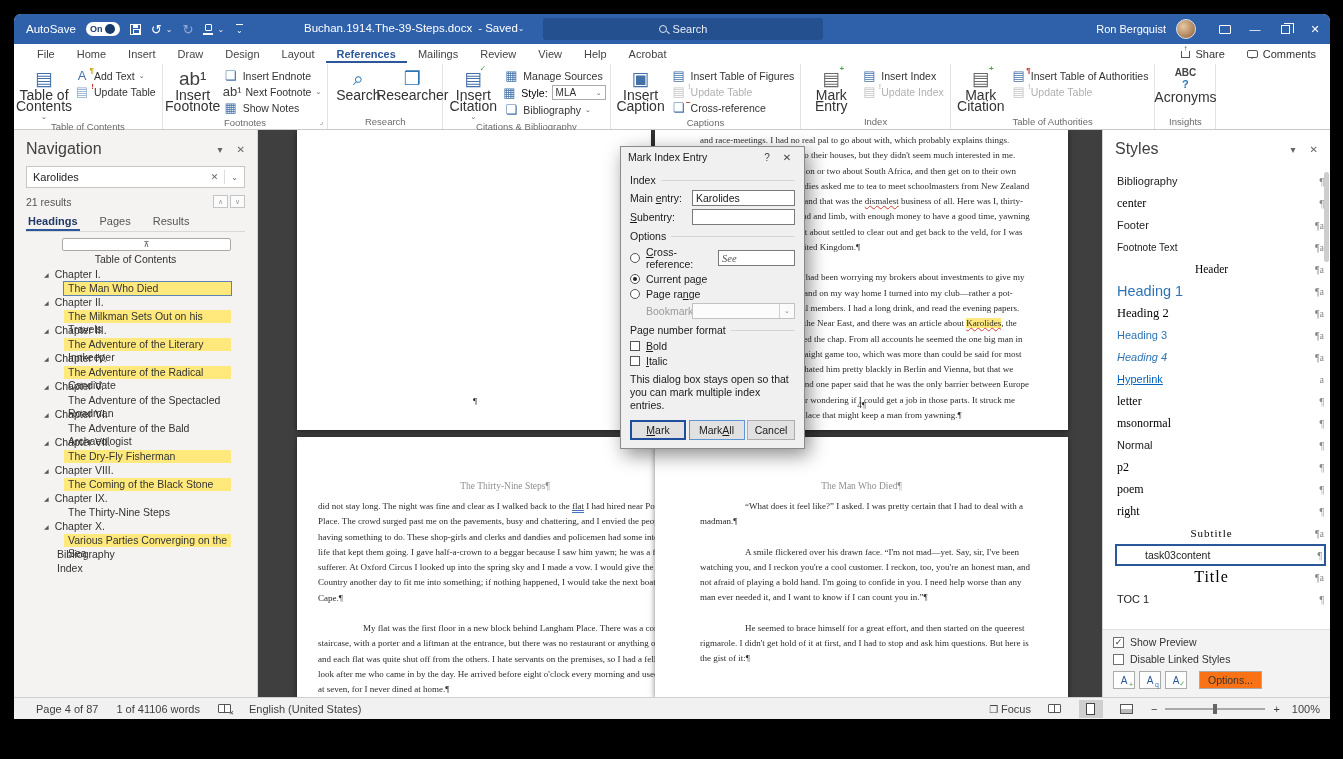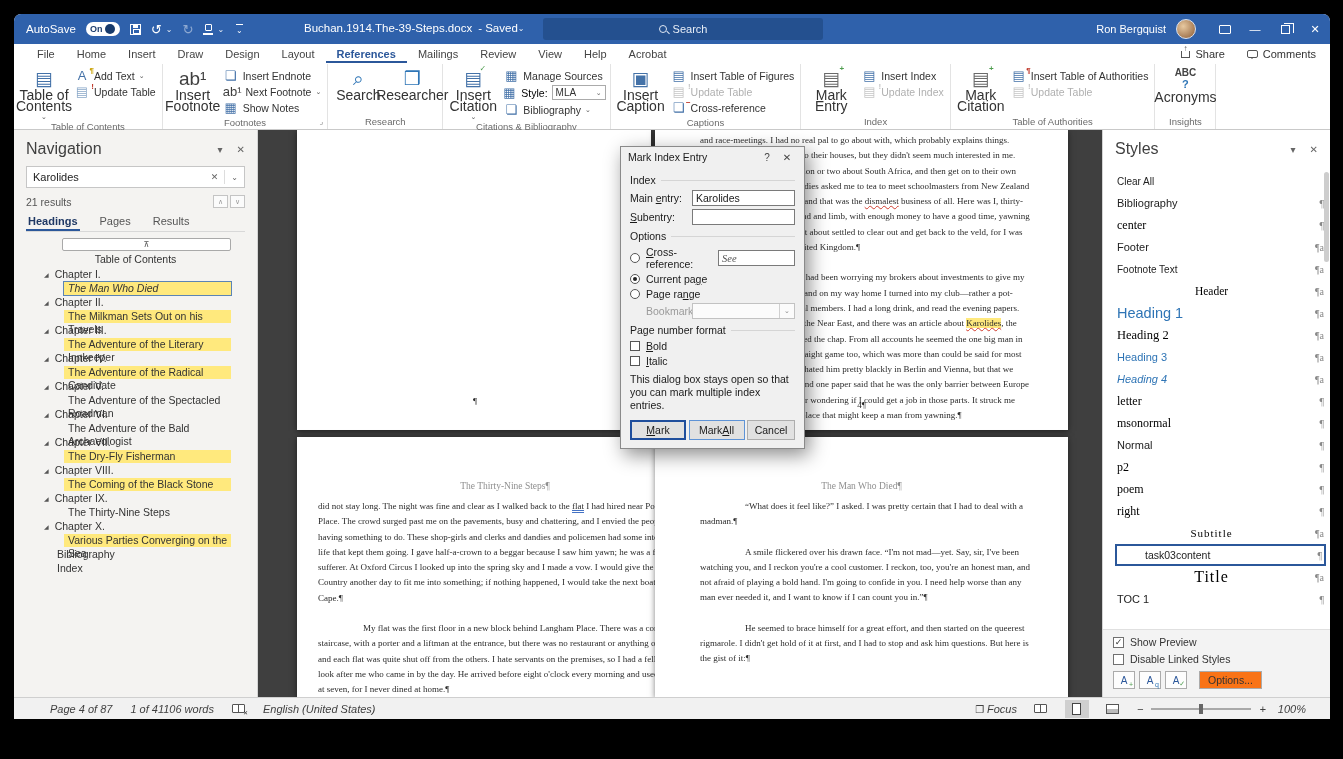--- a/index.html
+++ b/index.html
@@ -99,21 +99,21 @@
   .ntab { padding:3px 2px 4px; font-size:11px; color:#555;}
   .ntab.active { color:#1f3864; font-weight:bold; border-bottom:2.5px solid #2b579a; padding-bottom:1.5px;}
   .nav-list { margin-top:6px; }
   .nav-tocbox { height:13px; border:1px solid #a9a9a9; background:#fff; margin:2px 14px 2px 36px;
     display:flex; align-items:center; justify-content:center; font-size:8px; color:#555; border-radius:2px;}
   .nav-toc { text-align:center; font-size:10.5px; color:#333; height:14px; }
   .nav-chapter { height:14px; display:flex; align-items:center; padding-left:18px; gap:6px; font-size:10.5px;}
   .nav-chapter .tri { font-size:6px; color:#555; }
   .nav-sub { height:13px; line-height:13px; margin:0.5px 14px 0.5px 38px; padding-left:4px; font-size:10.5px; color:#333;}
   .nav-sub.hl { background:#ffe97d; }
-  .nav-sub.sel { outline:1px solid #5b84b5;font-style:italic; }
+  .nav-sub.sel { outline:1px solid #5b84b5; }
   .nav-plain { height:14px; line-height:14px; padding-left:31px; font-size:10.5px;}
 
   
   .doc-area { flex:1; background:#3f3f3f; position:relative; overflow:hidden; }
   .page { position:absolute; background:#fff; box-shadow:0 1px 6px rgba(0,0,0,.5); overflow:hidden;
     font-family:"Liberation Serif","DejaVu Serif",serif; color:#2b2b2b; }
   #page3 { left:39px; top:0; width:354px; height:300px; }
   #page4 { left:397px; top:0; width:413px; height:300px; }
   #page5 { left:39px; top:307px; width:416px; height:261px; }
   #page6 { left:397px; top:307px; width:413px; height:261px; }
@@ -187,21 +187,21 @@
   .chkbox { width:11px; height:11px; border:1px solid #707070; background:#fff; display:flex; align-items:center; justify-content:center; font-size:9px; color:#333;}
   .st-btnrow { display:flex; gap:4px; margin-top:6px; align-items:center;}
   .stbtn { width:22px; height:18px; border:1px solid #ababab; background:#fdfdfd; font-size:10px; color:#2b579a;
     display:flex; align-items:center; justify-content:center; position:relative;}
   .stbtn .mini { position:absolute; right:1px; bottom:0; font-size:7px; }
   .stbtn-opt { height:18px; border:1px solid #ababab; background:#f97316; padding:0 8px; font-size:10.5px; color:#333;
     display:flex; align-items:center; margin-left:8px;}
 
   
   .statusbar { height:22px; background:#f1f1f1; border-top:1px solid #cfcfcf; display:flex; 
-    font-size:11px; color:#3f3f3f; padding:0 24px; flex:0 0 22px;font-style:italic; }
+    font-size:11px; color:#3f3f3f; padding:0 10px; flex:0 0 22px; }
   .sb-left { display:flex; gap:18px; align-items:center; margin-left:12px;}
   .sb-right { margin-left:auto; display:flex; align-items:center; gap:12px; }
   .i-book { width:13px; height:9px; border:1px solid #555; border-radius:1px;
     background:linear-gradient(to right,#fff 46%,#555 46%,#555 54%,#fff 54%); position:relative;}
   .i-book:after { content:"✕"; position:absolute; right:-4px; bottom:-4px; font-size:6px; color:#333;}
   .vb { width:24px; height:18px; display:flex; align-items:center; justify-content:center; }
   .vb.active { background:#cfcfcf; }
   .vb-read { width:13px; height:9px; border:1px solid #555; border-radius:1px;
     background:linear-gradient(to right,#fff 46%,#555 46%,#555 54%,#fff 54%);}
   .vb-print { width:9px; height:12px; border:1px solid #444; background:#fff; }
@@ -634,24 +634,20 @@
     <div class="styles-pane">
       <div class="pane-head">
         <span class="pane-title">Styles</span>
         <span class="pane-ctl">
           <span>▾</span>
           <span>✕</span>
         </span>
       </div>
       <div class="st-list" id="styles-list">
         <div class="st-scroll"></div>
-      <div class="strow">
-            <span class="stname st-clearall">Clear All</span>
-            <span class="stmark"></span>
-          </div>
           <div class="strow">
             <span class="stname st-sans">Bibliography</span>
             <span class="stmark">¶</span>
           </div>
           <div class="strow">
             <span class="stname st-serif">center</span>
             <span class="stmark">¶</span>
           </div>
           <div class="strow">
             <span class="stname st-sans">Footer</span>
@@ -673,20 +669,24 @@
             <span class="stname st-h2">Heading 2</span>
             <span class="stmark">¶a</span>
           </div>
           <div class="strow">
             <span class="stname st-h3">Heading 3</span>
             <span class="stmark">¶a</span>
           </div>
           <div class="strow">
             <span class="stname st-h4">Heading 4</span>
             <span class="stmark">¶a</span>
+          </div>
+          <div class="strow">
+            <span class="stname st-link">Hyperlink</span>
+            <span class="stmark">a</span>
           </div>
           <div class="strow">
             <span class="stname st-serif">letter</span>
             <span class="stmark">¶</span>
           </div>
           <div class="strow">
             <span class="stname st-serif">msonormal</span>
             <span class="stmark">¶</span>
           </div>
           <div class="strow">

